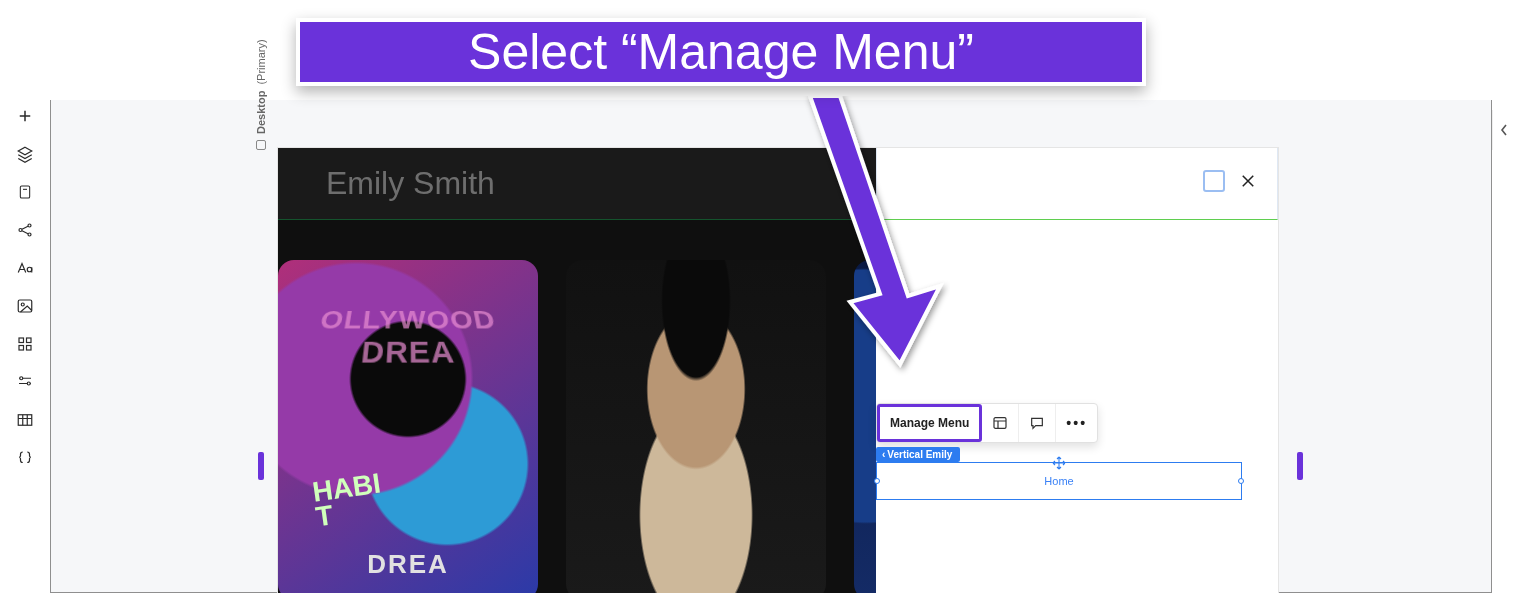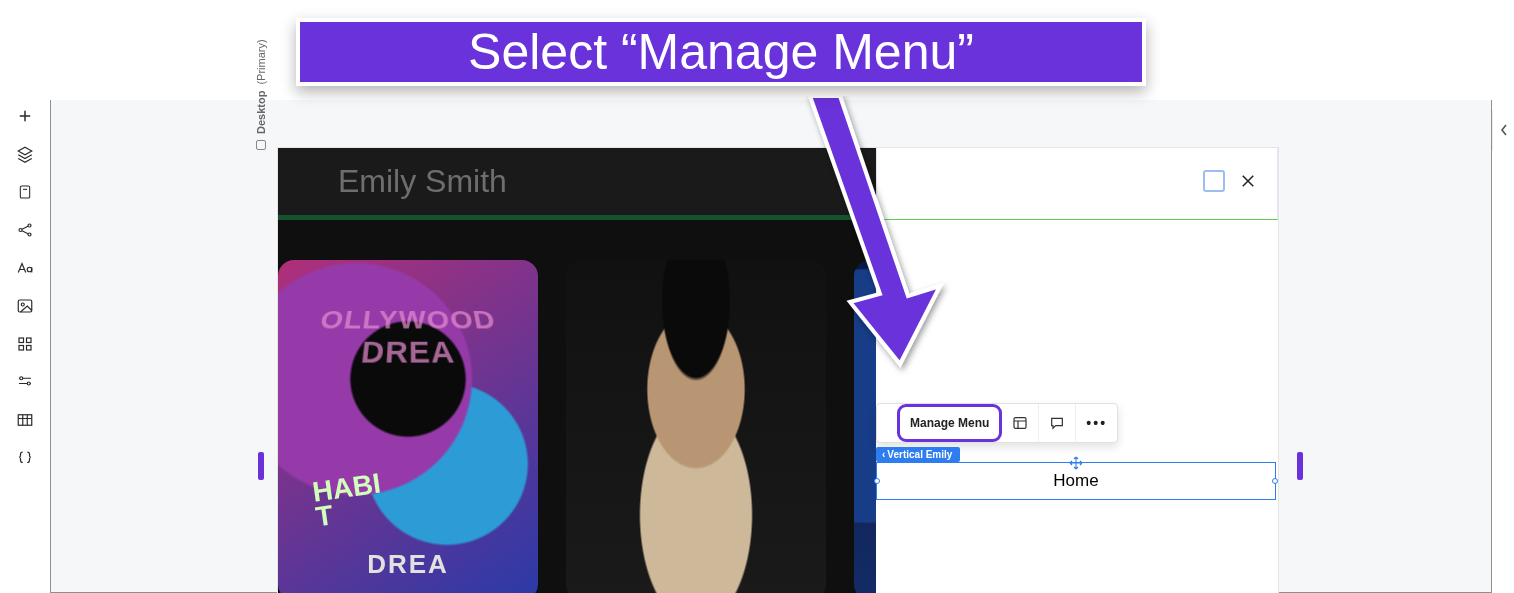--- a/index.html
+++ b/index.html
@@ -79,23 +79,23 @@
     background:#fff;
     box-shadow: 0 0 0 1px #e5e5e5;
     overflow:visible;
   }
 
   
   .site-header {
     height: 72px;
     background: #1a1a1a;
     display:flex; align-items:center;
-    padding: 0 60px;
+    padding: 0 48px;
     width: 598px;
-    border-bottom:5px solid #14532d;
+    border-bottom:1px solid #14532d;
     position:relative;
   }
   .site-title { color:#6e6e6e; font-size:32px; font-weight:500;}
   .header-right-panel{
     position:absolute; left:598px; top:0; height:72px; right:0;
     background:#fff;
     border:1px solid #dfe8f4; border-top:none;
     border-bottom:1px solid #5fce4f;
   }
   .close-x{
@@ -174,41 +174,41 @@
     border-radius:4px;
     box-shadow:0 4px 10px rgba(0,0,0,.12);
     display:flex; align-items:stretch;
   }
   .ft-btn{
     display:flex;align-items:center;justify-content:center;
     padding:0 10px; font-size:12px; font-weight:600; color:#222;
     border-right:1px solid #eee; cursor:pointer;
   }
   .ft-btn:last-child{border-right:none;}
-  .ft-btn.highlight{ border:3px solid #6a32da; border-radius:9px;margin-left:20px; }
+  .ft-btn.highlight{ border:3px solid #6a32da; border-radius:3px; }
   .ft-btn svg{stroke:#333;}
 
   
   .element-tag{
     position:absolute;
     left:598px; top:299px;
     background:#2d7cf0; color:#fff; font-size:10px; font-weight:600;
     padding:2px 8px 2px 6px; border-radius:2px;
     display:flex;align-items:center;gap:2px;
   }
 
   
   .sel-frame{
     position:absolute;
     left:598px; top:314px;
-    width:400px; height:38px;
+    width:366px; height:38px;
     border:1px solid #2d7cf0;
     background:#fff;
     display:flex;align-items:center;justify-content:center;
-    color:#000000; font-size:17px;
+    color:#3b82f6; font-size:11px;
   }
   .sel-handle{position:absolute;width:6px;height:6px;background:#fff;border:1px solid #2d7cf0;border-radius:50%;}
   .sel-handle.l{left:-3px;top:50%;transform:translateY(-50%);}
   .sel-handle.r{right:-3px;top:50%;transform:translateY(-50%);}
   .move-arrows{
     position:absolute; top:-8px; left:50%; transform:translateX(-50%);
     width:16px;height:16px; color:#2d7cf0;
   }
 
   

